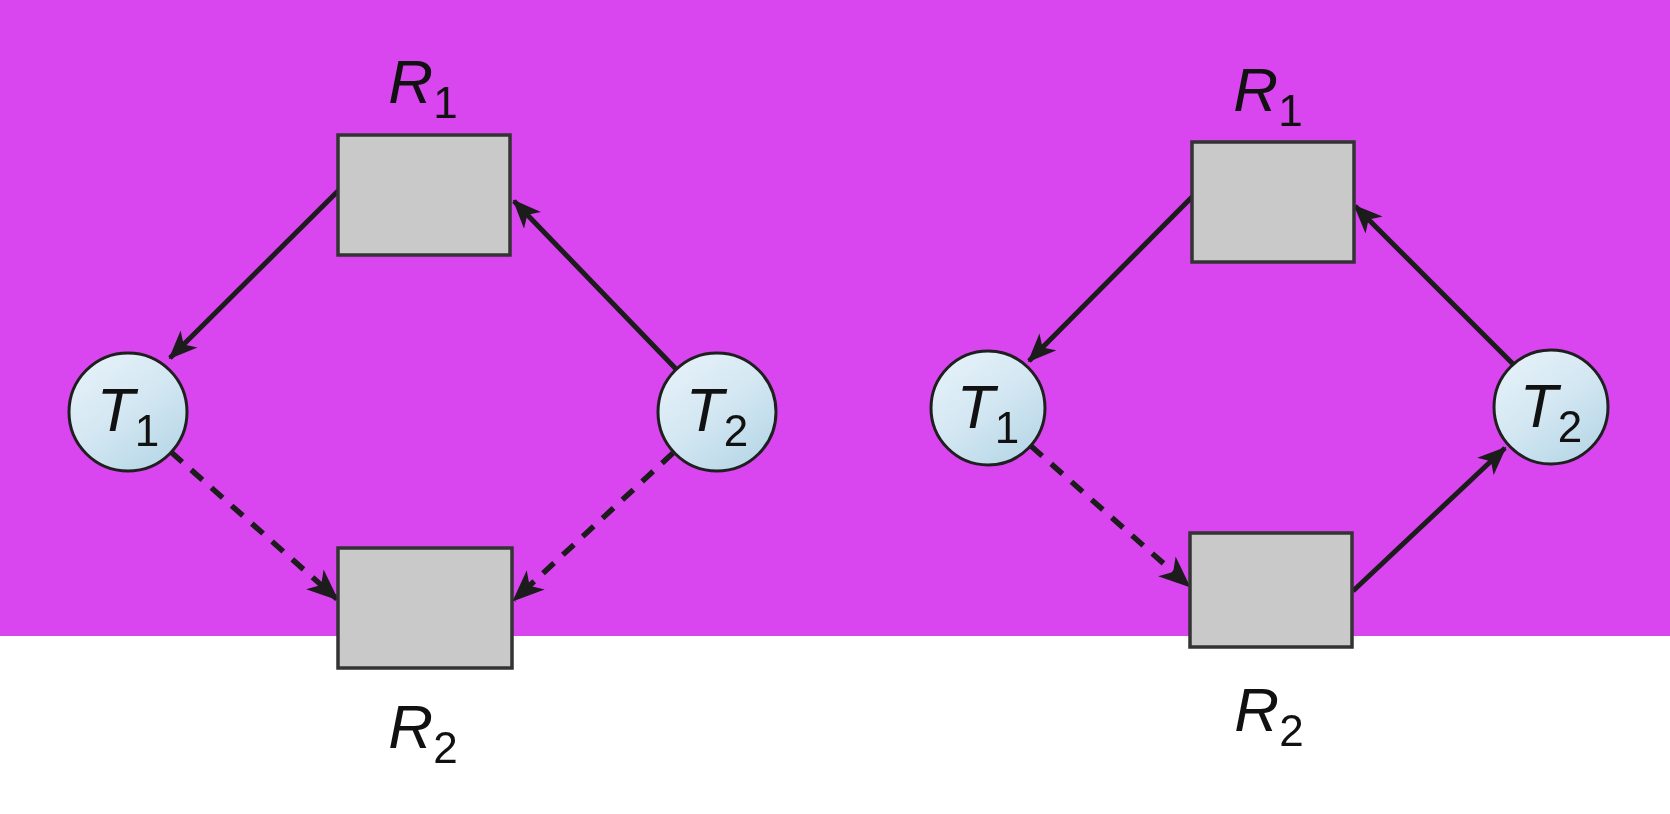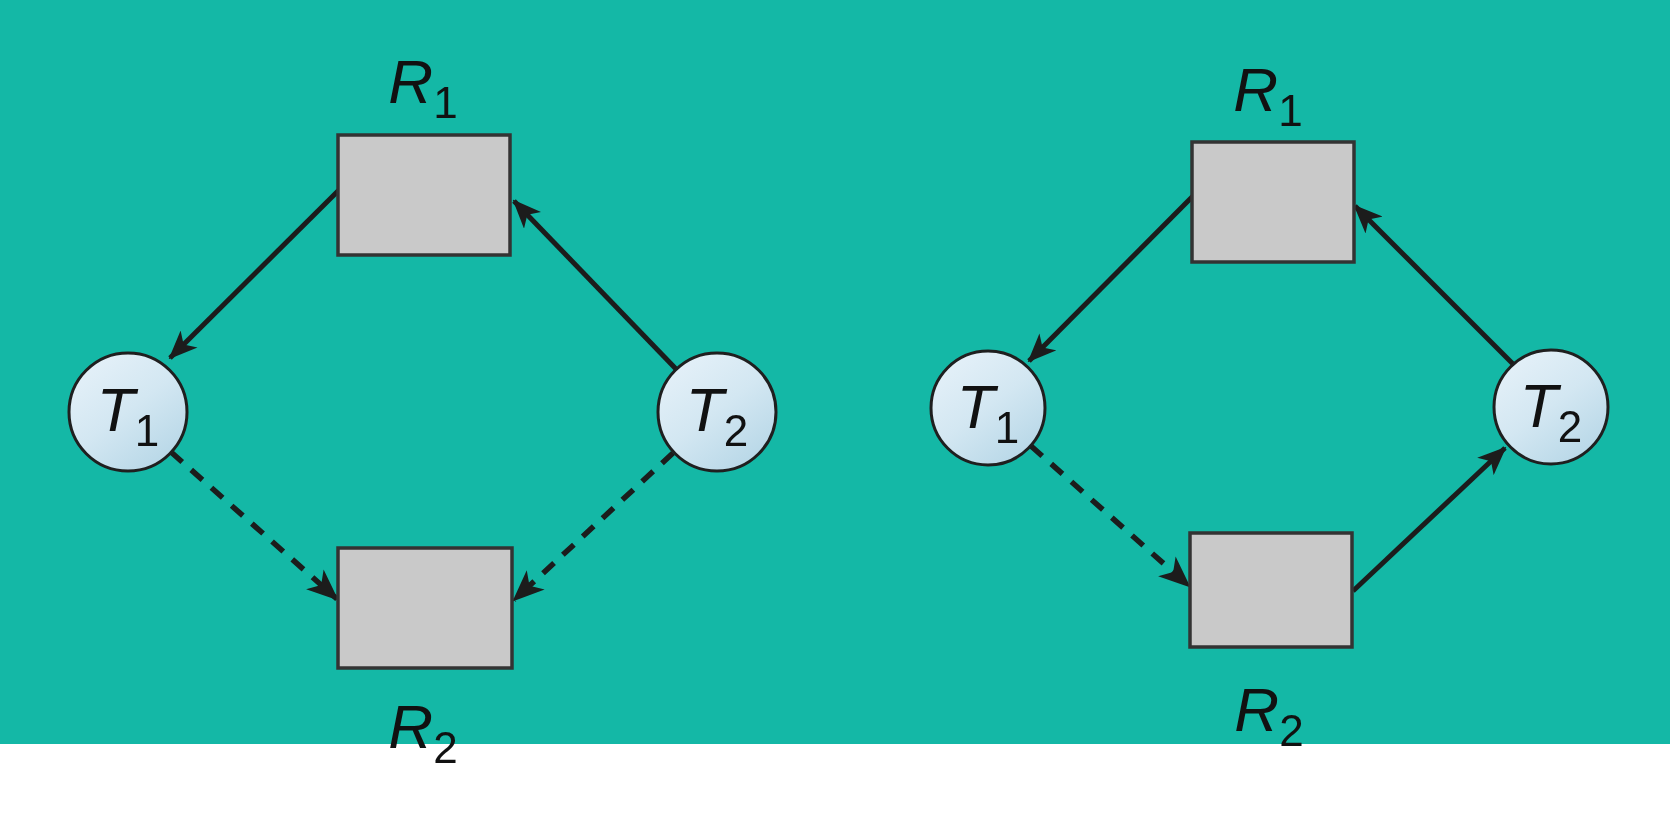--- a/index.html
+++ b/index.html
@@ -7,22 +7,22 @@
     padding: 0;
     background: #ffffff;
     width: 1670px;
     height: 814px;
     overflow: hidden;
     font-family: "Liberation Sans", sans-serif;
   }
   .figure {
     position: relative;
     width: 1670px;
-    height: 744px;
-    background: #14b8a6;
+    height: 636px;
+    background: #d946ef;
   }
   svg { display: block; }
   .node-rect {
     stroke: #333333;
     stroke-width: 3.5;
   }
   .node-circle {
     stroke: #1f1f1f;
     stroke-width: 3;
   }

